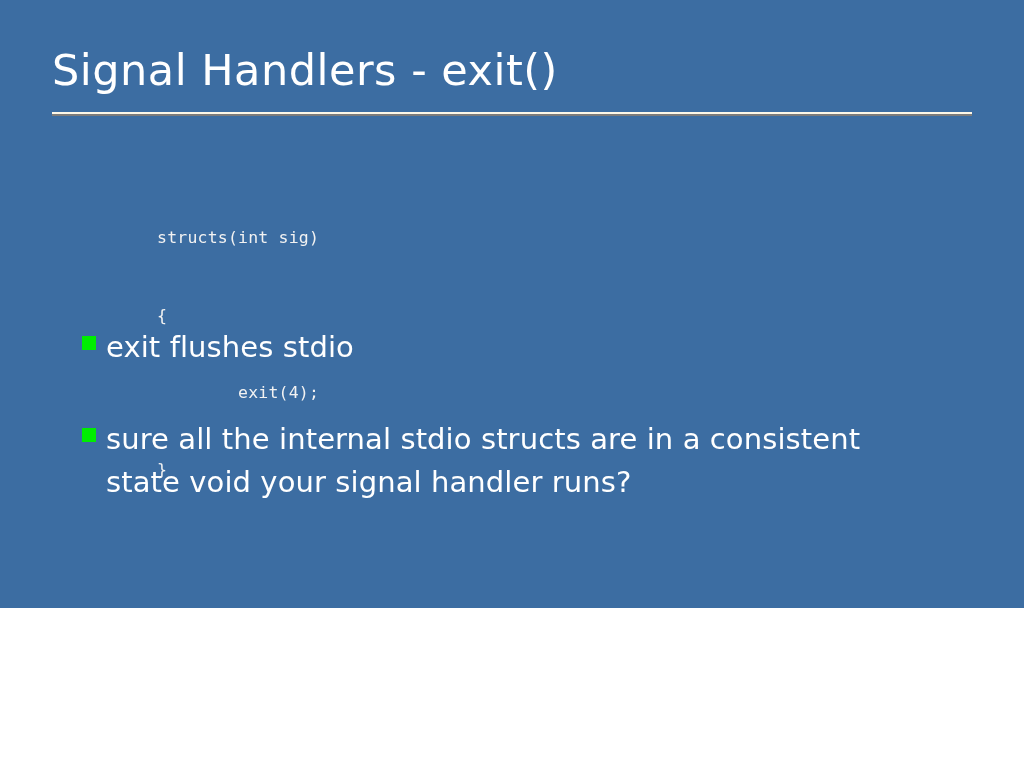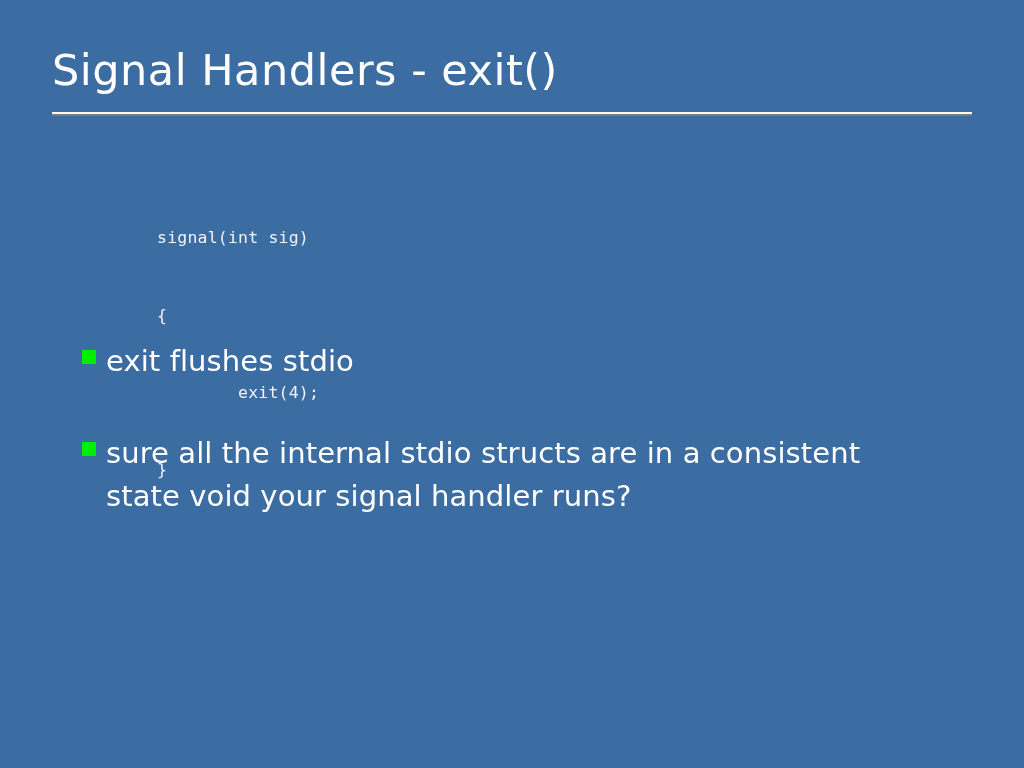--- a/index.html
+++ b/index.html
@@ -3,21 +3,21 @@
 <meta charset="utf-8">
 <style>
   html, body {
     margin: 0;
     padding: 0;
     background: #ffffff;
   }
   #slide {
     position: relative;
     width: 1024px;
-    height: 768px;
+    height: 608px;
     background: #3a6ea5;
     background-color: #3c6da2;
     overflow: hidden;
     font-family: "DejaVu Sans", sans-serif;
   }
 
   
   #title-block {
     position: absolute;
     left: 52px;
@@ -67,21 +67,21 @@
   }
   #code-block .code-line {
     white-space: pre;
     display: block;
   }
 
   
   #bullets {
     position: absolute;
     left: 82px;
-    top: 340px;
+    top: 326px;
     width: 880px;
   }
   .bullet-row {
     position: relative;
     display: block;
     padding-left: 24px;
   }
   .bullet-marker {
     position: absolute;
     left: 0;
@@ -114,21 +114,21 @@
   <div id="title-block">
     <h1 id="slide-title" style="color: rgb(255, 255, 255);">Signal Handlers - exit()</h1>
   </div>
 
   <div id="title-rule">
     <div class="rule-light" style="background: rgb(253, 248, 232);"></div>
     <div class="rule-dark" style="background: rgb(124, 124, 124);"></div>
   </div>
 
   <div id="code-block" style="color: rgb(242, 242, 242);">
-    <span class="code-line">signal(int sig)</span>
+    <span class="code-line">structs(int sig)</span>
     <span class="code-line">{</span>
     <span class="code-line">        exit(4);</span>
     <span class="code-line">}</span>
   </div>
 
   <div id="bullets">
 
     <div class="bullet-row" id="bullet-row-1">
       <span class="bullet-marker" style="background: rgb(0, 238, 0);"></span>
       <span class="bullet-text" style="color: rgb(255, 255, 255);">exit flushes stdio</span>

